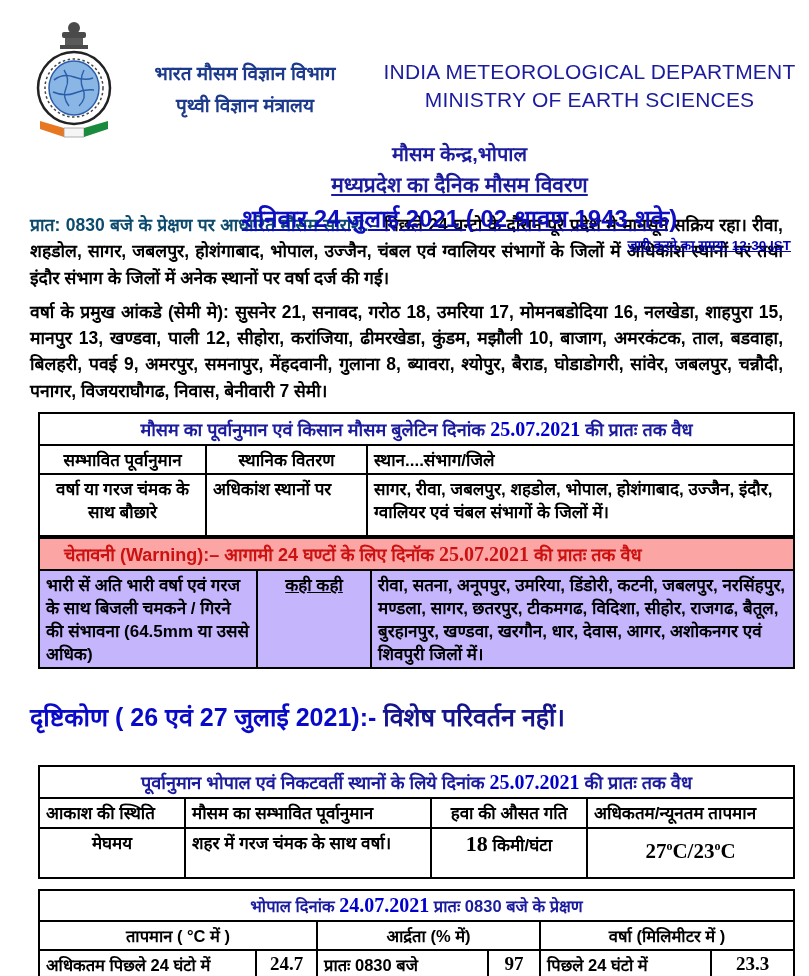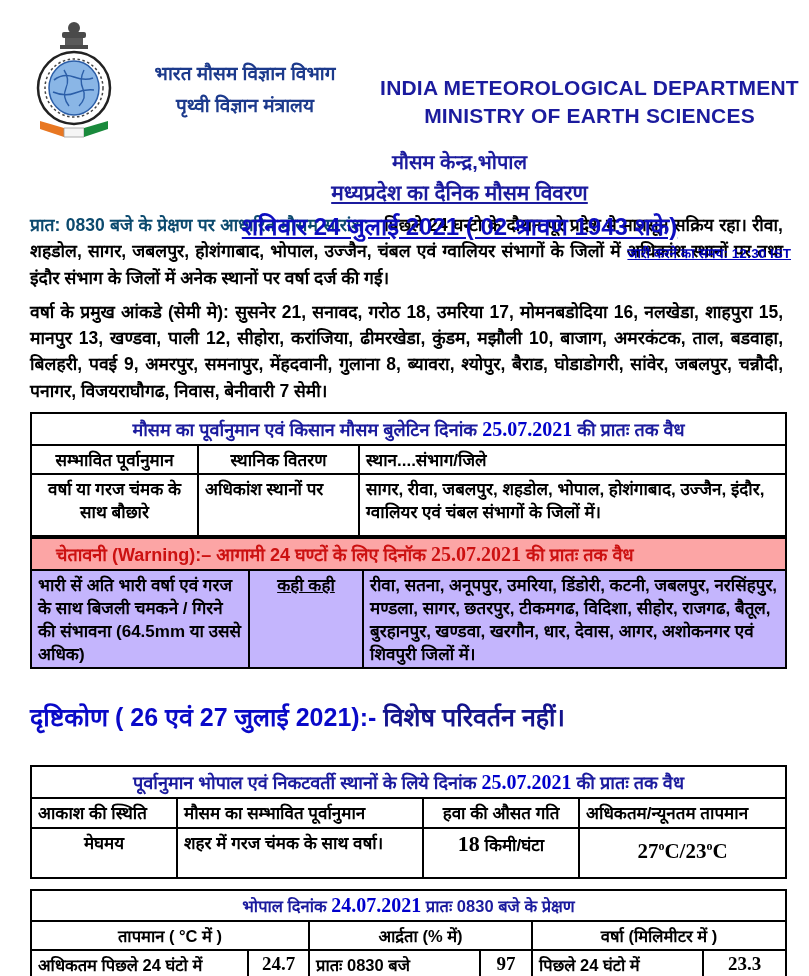--- a/index.html
+++ b/index.html
@@ -8,34 +8,34 @@
     width:809px; min-height:976px;
     font-family:"Liberation Sans","DejaVu Sans",sans-serif;
     color:#000;
   }
 
   
   .hdr { position:relative; padding-top:18px; height:210px; }
   .logo { position:absolute; left:34px; top:18px; width:80px; height:122px; }
   .dept-row { display:flex; margin-left:120px; margin-top:40px; }
   .dept-hi { width:250px; text-align:center; color:#1c3a8c; font-weight:bold; font-size:19px; line-height:1.7; }
-  .dept-en { flex:1; text-align:center; color:#1b1b9e; font-weight:bold; font-size:21px; line-height:1.35; letter-spacing:.2px;margin-top:16px; }
+  .dept-en { flex:1; text-align:center; color:#1b1b9e; font-weight:normal; font-size:21px; line-height:1.35; letter-spacing:.2px; }
   .center-titles { margin-left:110px; text-align:center; margin-top:17px; }
   .center-name { color:#1b1b9e; font-weight:bold; font-size:20px; }
   .bulletin-title { color:#1b1b9e; font-weight:bold; font-size:21px; text-decoration:underline; margin-top:3px; }
   .date-line { color:#0e0ec0; font-weight:bold; font-size:24px; text-decoration:underline; margin-top:3px; }
   .issue-time { text-align:right; padding-right:18px; color:#0000bb; font-weight:bold; font-size:13.5px; text-decoration:underline; margin-top:2px; }
 
   
   .para { margin:2px 26px 0 30px; font-size:17.5px; font-weight:bold; line-height:1.5; text-align:justify; }
   .blue-lead { color:#0c4a6e; }
   .rain-para { margin-top:8px; }
 
   
-  table { border-collapse:collapse; margin-left:30px; width:755px; table-layout:fixed; }
+  table { border-collapse:collapse; margin-left:38px; width:755px; table-layout:fixed; }
   td,th { border:2px solid #000; font-size:17px; font-weight:bold; padding:2px 6px; vertical-align:top; }
   .ttl { text-align:center; color:#1b1b9e; font-size:18px; padding:3px 4px; }
   .date-serif { font-family:"Liberation Serif","DejaVu Serif",serif; color:#0000cc; font-size:20px; }
   .t1 { margin-top:8px; }
   .t1 .c1 { text-align:center; }
   .center { text-align:center; }
 
   
   .warn-ttl { color:#cc1111; background:#fca5a5; font-size:18px; padding:3px 24px; }
   .warn-ttl .date-serif { color:#cc1111; }

